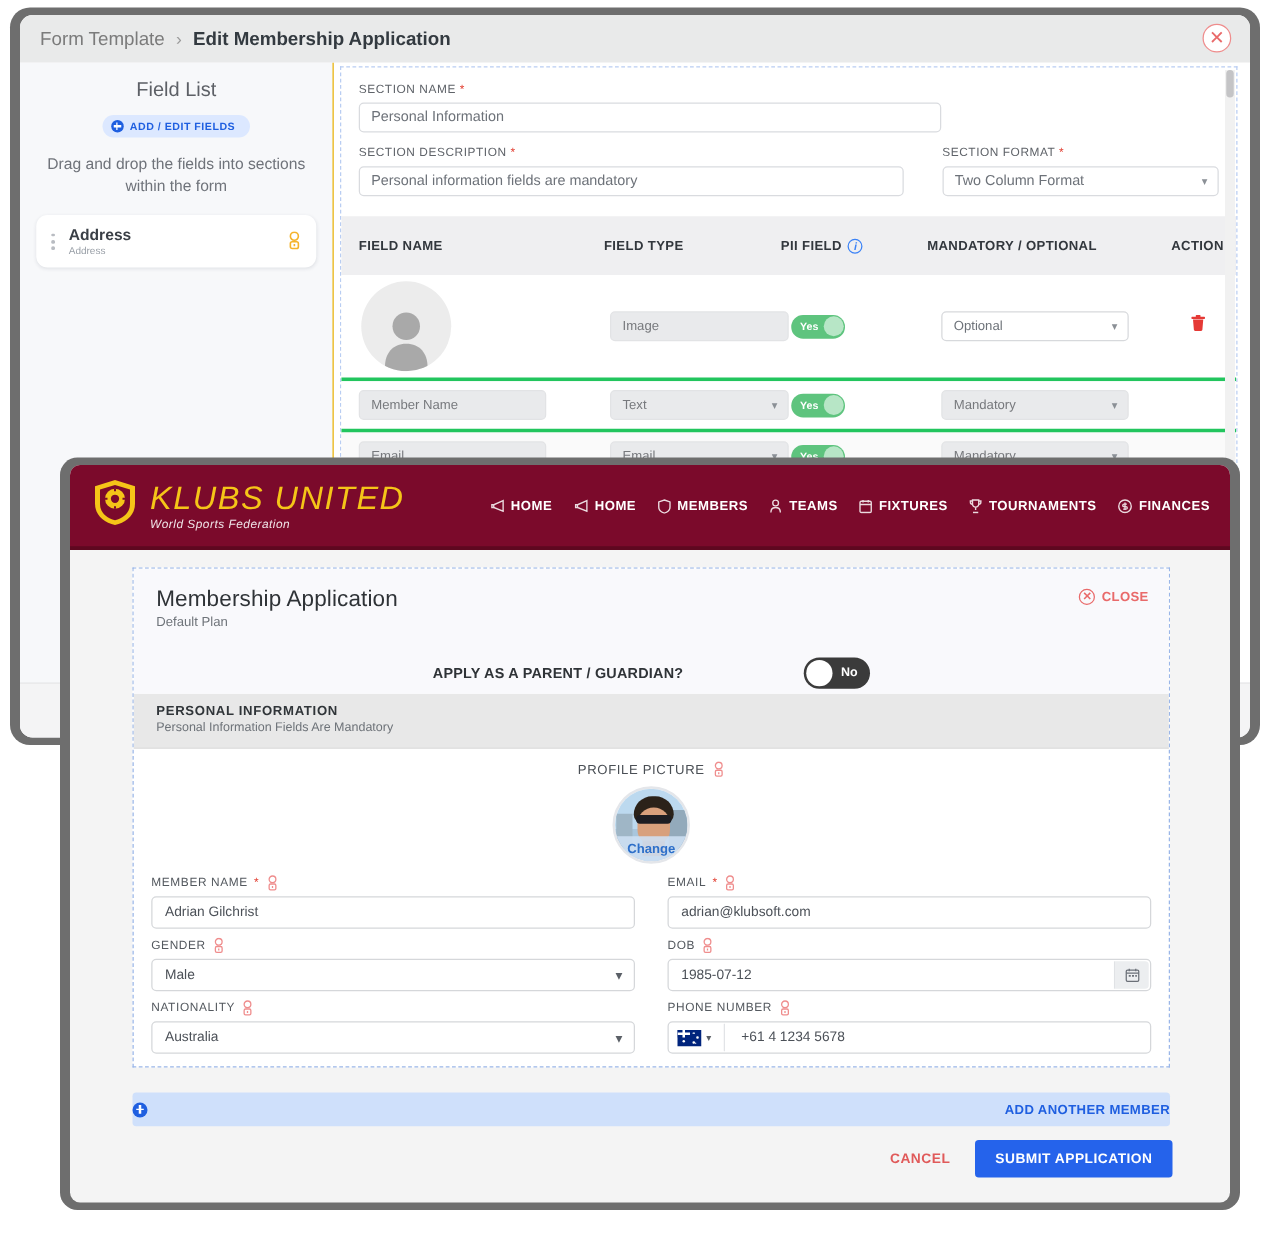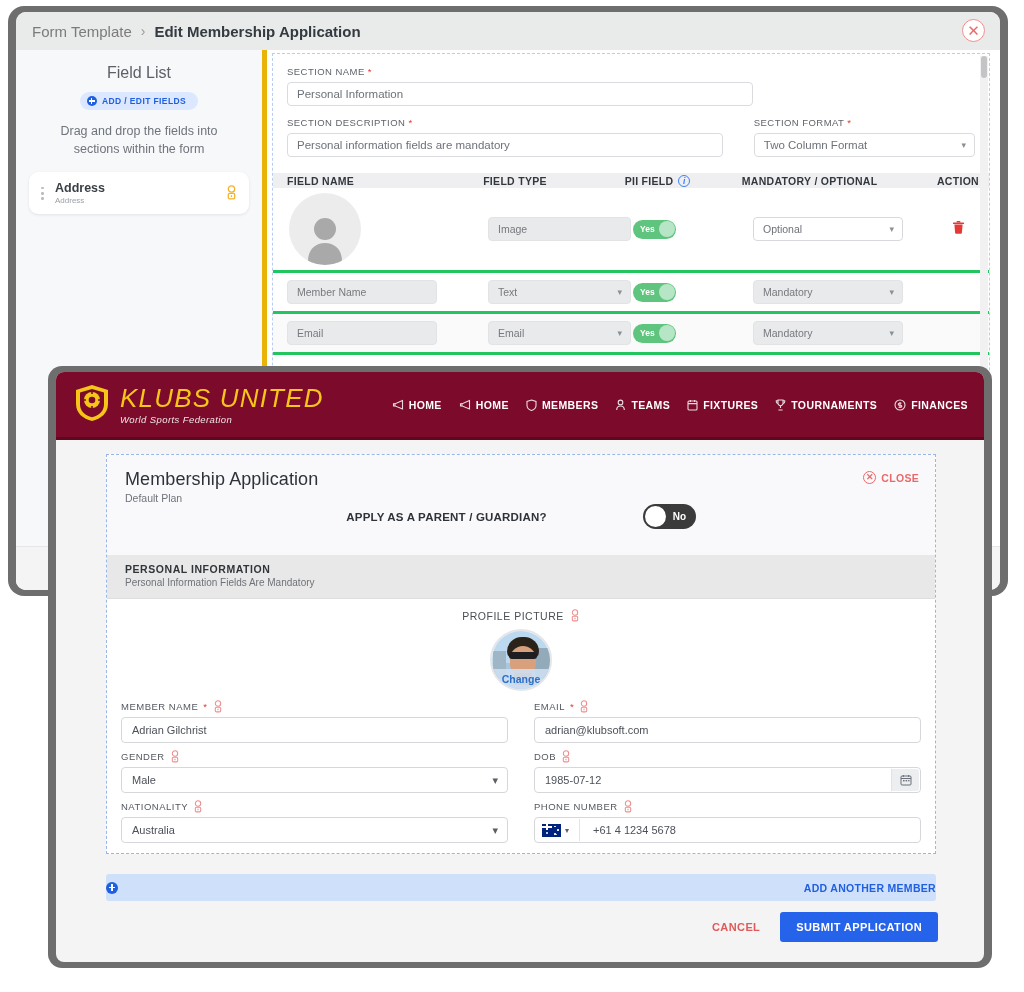--- a/index.html
+++ b/index.html
@@ -31,21 +31,21 @@
     position: absolute; right: 15px; top: 7px; width: 23px; height: 23px;
     border: 1.6px solid #ef8d8d; border-radius: 50%;
     display: flex; align-items: center; justify-content: center;
     color: #e96a6a; font-size: 15px; line-height: 1; background: #fff;
   }
   .bg-body { display: flex; height: 540px; }
 
   
   .field-list-panel {
     width: 251px; background: #f7f8fa; padding: 14px 13px 0 13px;
-    border-right: 5px solid #eab308;
+    border-right: 1px solid #eab308;
   }
   .field-list-title {
     text-align: center; font-size: 16px; color: #5d6066; margin-bottom: 10px;
   }
   .add-edit-wrap { display: flex; justify-content: center; }
   .add-edit-btn {
     display: inline-flex; align-items: center; gap: 5px;
     background: #dce8ff; color: #1f5fe0; border-radius: 20px;
     padding: 4px 12px 4px 7px; font-size: 8.5px; font-weight: 700; letter-spacing: .4px;
   }
@@ -91,21 +91,21 @@
   .col-a { flex: 1 1 65%; }
   .col-b { flex: 1 1 33%; }
   .sel-input {
     height: 24px; border: 1px solid #d9dbdf; border-radius: 4px; background: #fff;
     font-size: 11.5px; color: #6d7279; display: flex; align-items: center;
     justify-content: space-between; padding: 0 8px 0 9px; width: 100%;
   }
   .chev { font-size: 9px; color: #8b9096; }
   .table-head {
     display: flex; align-items: center; background: #efeff1;
-    height: 15px; margin-top: 16px; padding: 0 10px;
+    height: 47px; margin-top: 16px; padding: 0 10px;
     font-size: 10.5px; font-weight: 700; color: #32373d; letter-spacing: .3px;
   }
   .c-name { width: 205px; padding-left: 4px; }
   .c-type { width: 145px; }
   .c-pii  { width: 120px; display: flex; align-items: center; gap: 5px; }
   .c-mand { width: 200px; }
   .c-act  { flex: 1; }
   .info-i {
     width: 12px; height: 12px; border: 1.1px solid #3b82f6; border-radius: 50%;
     color: #3b82f6; font-size: 8.5px; font-style: italic; font-weight: 700;
@@ -200,20 +200,21 @@
   .close-link {
     position: absolute; right: 16px; top: 16px; display: flex; align-items: center; gap: 5px;
     color: #e96a6a; font-size: 10.5px; font-weight: 700; letter-spacing: .3px;
   }
   .close-ring {
     width: 13px; height: 13px; border: 1.2px solid #e96a6a; border-radius: 50%;
     display: flex; align-items: center; justify-content: center; font-size: 9px; line-height: 1;
   }
   .guardian-row {
     display: flex; align-items: center; justify-content: center; gap: 96px;
+    margin-top: 22px;
   }
   .guardian-lbl { font-size: 11.5px; font-weight: 700; color: #2f3337; letter-spacing: .2px; }
   .toggle-no {
     width: 53px; height: 25px; background: #3b3b3b; border-radius: 14px;
     display: flex; align-items: center; position: relative;
   }
   .toggle-no i {
     position: absolute; left: 2px; top: 2px; width: 21px; height: 21px;
     border-radius: 50%; background: #fff;
   }

